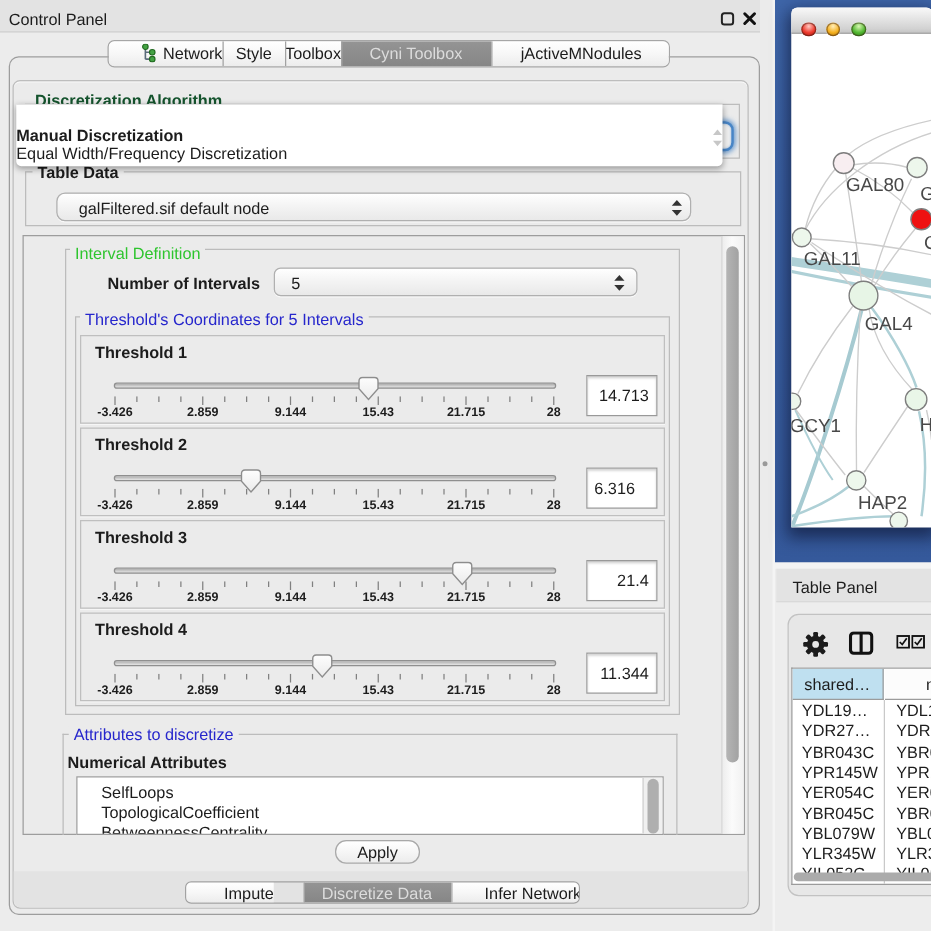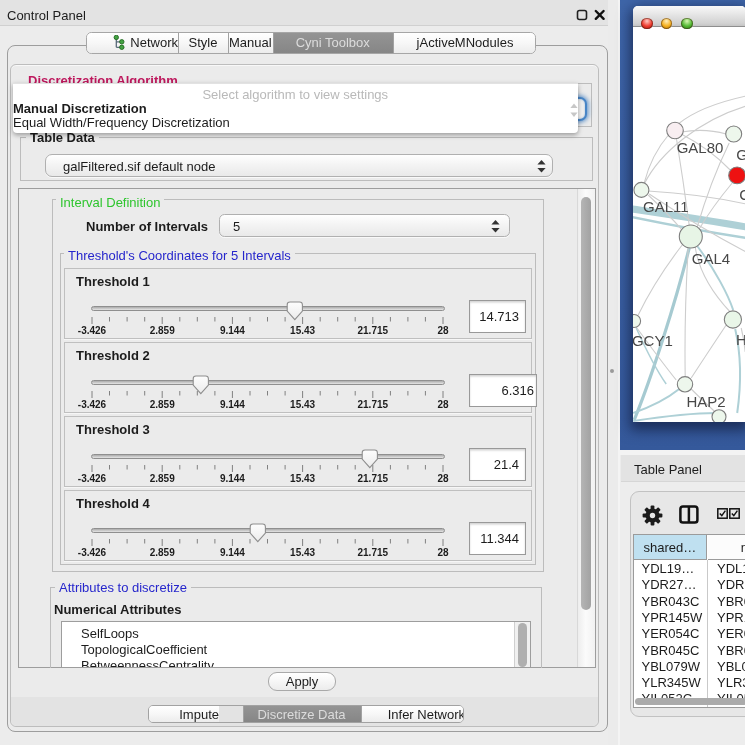--- a/index.html
+++ b/index.html
@@ -22,30 +22,30 @@
 <div class="a" style="left:6.5px;top:45px;width:601px;height:686.5px;border:1px solid #9d9d9d;border-radius:8px;background:#ebebeb"></div>
 <div class="a" style="left:9.5px;top:64px;width:589px;height:663px;border:1px solid #bdbdbd;border-radius:6px;background:#ebebeb;box-shadow:inset 0 1px 0 #f8f8f8"></div>
 <div class="a" style="left:86px;top:32px;width:450px;height:21.5px;border:1px solid #a6a6a6;border-radius:5.5px;overflow:hidden">
 <div class="a unseln" style="left:0px;top:0;width:91px;height:100%;text-align:right;line-height:19.5px"><svg width="13" height="15" viewBox="0 0 13 15" style="vertical-align:-3px;margin-right:4px">
         <path d="M3.3 2.5 V12.3 M3.3 6.8 H8.6 M3.3 12.3 H8.6" stroke="#5a6b7a" stroke-width="1.3" fill="none"></path>
         <circle cx="3.3" cy="2.4" r="2.2" fill="#43a243" stroke="#20691f" stroke-width="0.9"></circle>
         <circle cx="8.8" cy="6.8" r="2.2" fill="#43a243" stroke="#20691f" stroke-width="0.9"></circle>
         <circle cx="8.8" cy="12.3" r="2.2" fill="#43a243" stroke="#20691f" stroke-width="0.9"></circle>
       </svg>Network</div>
 <div class="a unseln" style="left:91px;top:0;width:50px;height:100%;text-align:center;line-height:19.5px">Style</div>
-<div class="a unseln" style="left:141px;top:0;width:44.5px;height:100%;text-align:center;line-height:19.5px">Manual</div>
+<div class="a unseln" style="left:141px;top:0;width:44.5px;height:100%;text-align:center;line-height:19.5px">Toolbox</div>
 <div class="a unseln" style="left:306px;top:0;width:144px;height:100%;text-align:center;line-height:19.5px">jActiveMNodules</div>
 <div class="a seln" style="left:185.5px;top:0;width:120.5px;height:100%;text-align:center;line-height:19.5px">Cyni Toolbox</div>
 <div class="a" style="left:91px;top:0;width:1px;height:100%;background:#a2a2a2"></div>
 <div class="a" style="left:141px;top:0;width:1px;height:100%;background:#a2a2a2"></div>
 <div class="a" style="left:185.5px;top:0;width:1px;height:100%;background:#a2a2a2"></div>
 <div class="a" style="left:306px;top:0;width:1px;height:100%;background:#a2a2a2"></div>
 </div>
 <div class="a tb" style="left:20px;top:83px;width:572px;height:44px"></div>
-<div class="a tbl bold" style="left:24px;top:73.5px;color:#be185d;background:none">Discretization Algorithm</div>
+<div class="a tbl bold" style="left:24px;top:73.5px;color:#14532d;background:none">Discretization Algorithm</div>
 <div class="a" style="left:480px;top:97px;width:107px;height:23.5px;border-radius:7px;border:2.4px solid #4885c6;box-shadow:0 0 4px 1.5px rgba(73,133,198,.8), inset 0 0 2px rgba(73,133,198,.6);background:#f0f0f0"></div>
 <div class="a tb" style="left:20px;top:137px;width:572.6px;height:43.5px"></div>
 <div class="a tbl bold" style="left:26px;top:130.5px">Table Data</div>
 <div class="a combo" style="left:45px;top:154px;width:508px;height:22.5px;border-radius:7px">
     <div class="a" style="left:17px;top:3.5px">galFiltered.sif default node</div>
     <svg class="a" style="right:6px;top:4.5px" width="9" height="13" viewBox="0 0 9 13">
       <polygon points="4.5,0 8.6,4.6 0.4,4.6" fill="#333"></polygon>
       <polygon points="0.4,7.9 8.6,7.9 4.5,12.5" fill="#333"></polygon>
     </svg>
   </div>
@@ -141,21 +141,21 @@
     <div class="a" style="left:348.0px;top:55.5px;width:60px;text-align:center;font-size:10px;font-weight:bold">28</div>
     <svg class="a" style="left:127.3px;top:31.5px" width="18" height="20" viewBox="0 0 18 20">
       <defs>
         <linearGradient id="thg2" x1="0" y1="0" x2="0" y2="1">
           <stop offset="0" stop-color="#fdfdfd"></stop>
           <stop offset="1" stop-color="#ebebeb"></stop>
         </linearGradient>
       </defs>
       <path d="M1.2 3.8 Q1.2 1 4 1 L13.6 1 Q16.4 1 16.4 3.8 L16.4 10 L8.8 18.6 L1.2 10 Z" fill="url(#thg2)" stroke="#8d8d8d" stroke-width="1.1"></path>
     </svg>
-    <div class="a" style="left:404px;top:31px;width:68px;height:33px;background:#fff;border:1px solid #999;box-shadow:inset 0 1.5px 2px rgba(0,0,0,.18);line-height:31px;text-align:right;padding-right:2px">6.316</div>
+    <div class="a" style="left:404px;top:31px;width:57px;height:33px;background:#fff;border:1px solid #999;box-shadow:inset 0 1.5px 2px rgba(0,0,0,.18);line-height:31px;text-align:right;padding-right:17px">6.316</div>
   </div>
 <div class="a" style="left:64.0px;top:416px;width:468.0px;height:71px;border:1px solid #bfbfbf;background:#ebebeb;box-shadow:0 1px 0 #f6f6f6">
     <div class="a bold" style="left:11px;top:5px">Threshold 3</div>
     <div class="a" style="left:26px;top:36.5px;width:354px;height:5.5px;border:1px solid #8f8f8f;border-radius:3px;background:linear-gradient(#ababab,#e5e5e5)"></div>
     <svg class="a" style="left:0;top:47.5px" width="468" height="9" viewBox="0 0 468 9">
       <line x1="27.0" y1="0" x2="27.0" y2="7" stroke="#808080" stroke-width="1"></line>
       <line x1="44.5" y1="0" x2="44.5" y2="4.5" stroke="#808080" stroke-width="1"></line>
       <line x1="62.1" y1="0" x2="62.1" y2="4.5" stroke="#808080" stroke-width="1"></line>
       <line x1="79.7" y1="0" x2="79.7" y2="4.5" stroke="#808080" stroke-width="1"></line>
       <line x1="97.2" y1="0" x2="97.2" y2="7" stroke="#808080" stroke-width="1"></line>
@@ -247,21 +247,20 @@
 <div class="a" style="left:268px;top:671.5px;width:68px;height:19px;border:1px solid #a9a9a9;border-radius:9px;background:linear-gradient(#ffffff,#f6f6f6 50%,#ececec);text-align:center;line-height:17.5px;font-weight:normal">Apply</div>
 <div class="a" style="left:10.5px;top:697px;width:587px;height:29px;background:#e3e3e3;border-radius:0 0 6px 6px"></div>
 <div class="a" style="left:148px;top:704.5px;width:316px;height:18.5px;border:1px solid #a2a2a2;border-radius:5px;overflow:hidden">
 <div class="a unseln" style="left:0px;top:0;width:70px;height:100%;text-align:right;line-height:17px">Impute Data</div>
 <div class="a seln" style="left:93.5px;top:0;width:118px;height:100%;text-align:center;line-height:17px">Discretize Data</div>
 <div class="a unseln" style="left:211.5px;top:0;width:104.5px;height:100%;text-align:right;line-height:17px">Infer Network</div>
 <div class="a" style="left:93.5px;top:0;width:1px;height:100%;background:#a2a2a2"></div>
 <div class="a" style="left:211.5px;top:0;width:1px;height:100%;background:#a2a2a2"></div>
 </div>
 <div class="a" style="left:13px;top:82.5px;width:564.5px;height:50.5px;background:#fff;border-top:1px solid #e2e2e2;border-radius:0 0 4px 4px;box-shadow:0 2px 5px rgba(0,0,0,.35);z-index:50">
-    <div class="a" style="left:0;top:3px;width:100%;text-align:center;color:#b9b9b9">Select algorithm to view settings</div>
     <div class="a bold" style="left:0;top:17.5px">Manual Discretization</div>
     <div class="a" style="left:0;top:31px">Equal Width/Frequency Discretization</div>
   </div>
 <svg class="a" style="left:570px;top:102.5px;z-index:60;opacity:.55" width="8" height="15" viewBox="0 0 8 15">
     <polygon points="4,0.5 7.6,5 0.4,5" fill="#9a9a9a"></polygon>
     <polygon points="0.4,9.5 7.6,9.5 4,14" fill="#9a9a9a"></polygon>
   </svg>
 <div class="a" style="left:608px;top:0;width:12px;height:745px;background:#ebebeb"></div>
 <div class="a" style="left:617.5px;top:0;width:2.5px;height:745px;background:#f4f4f4"></div>
 <div class="a" style="left:610px;top:369px;width:4px;height:4px;border-radius:2px;background:#9a9a9a"></div>

